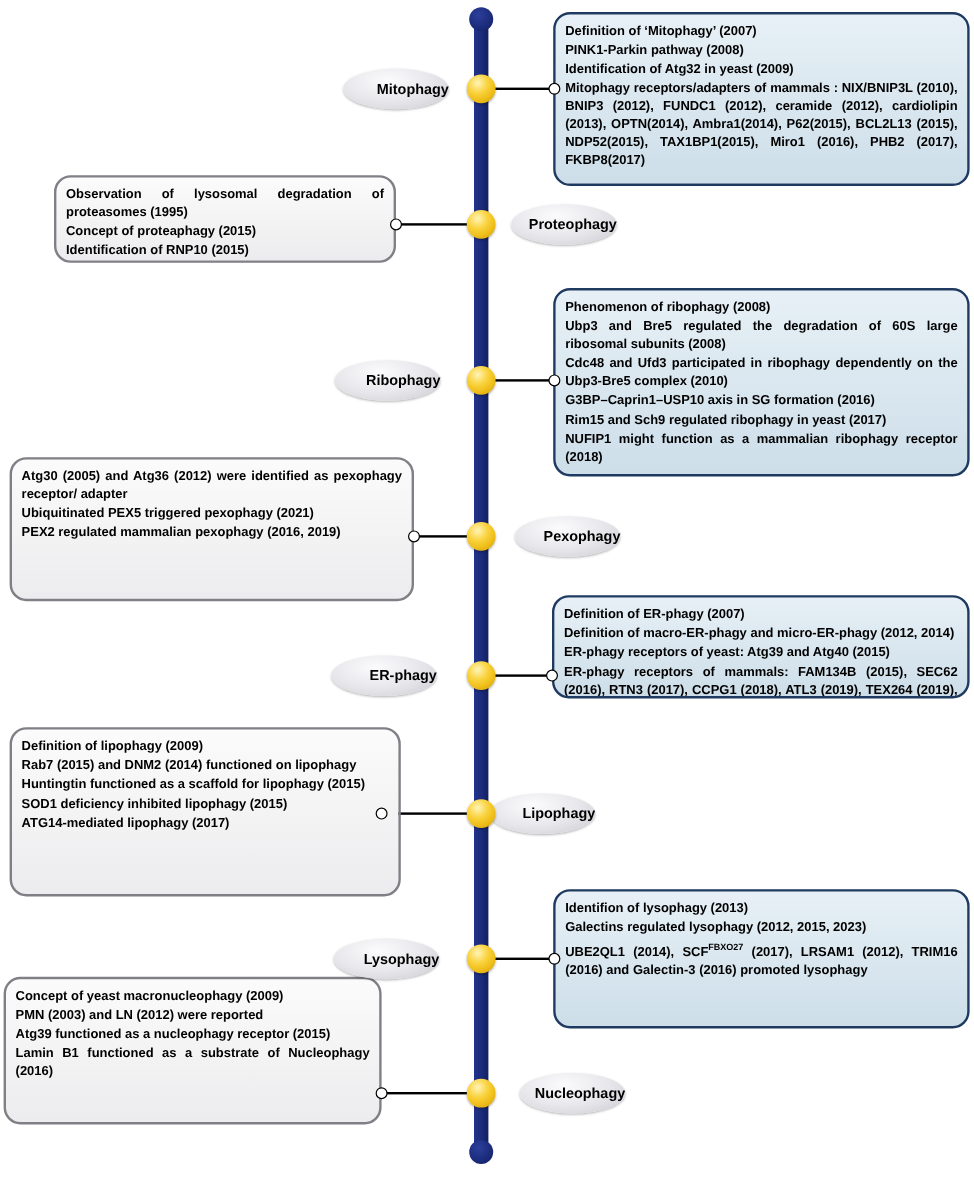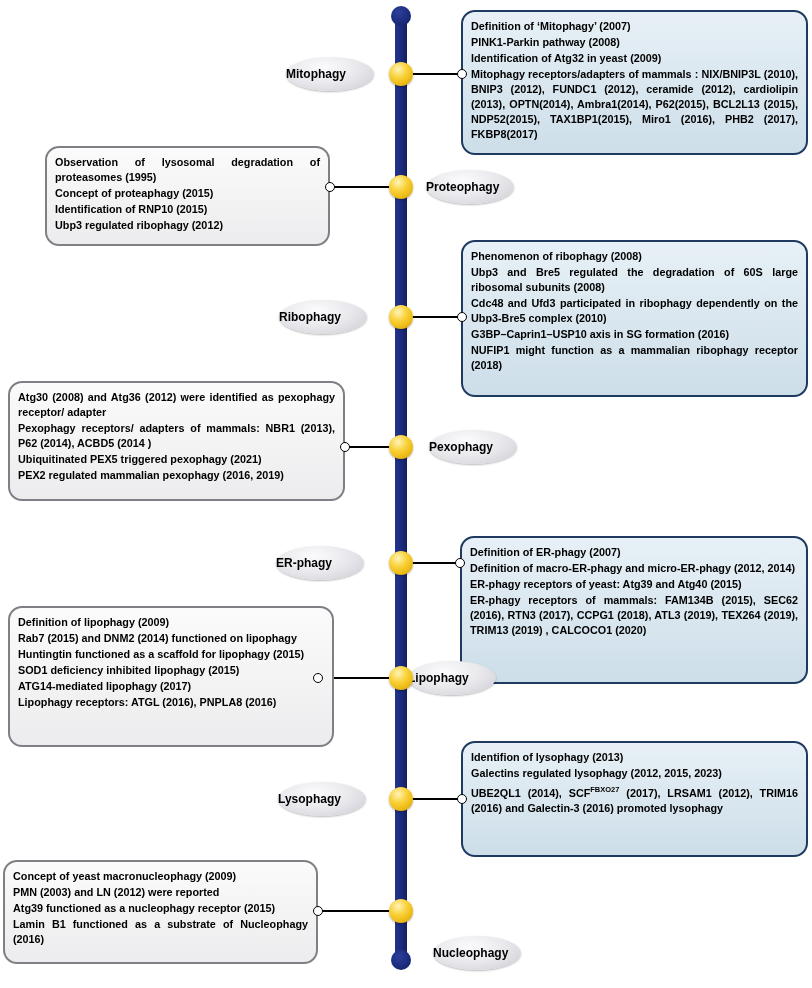--- a/index.html
+++ b/index.html
@@ -29,21 +29,21 @@
 
   .end-dot {
     position:absolute; width:10px; height:10px; border-radius:50%;
     background:#ffffff; border:1.5px solid #000; z-index:4;
   }
 
   .oval {
     position:absolute; width:88px; height:34px; border-radius:50%;
     background:radial-gradient(ellipse at 42% 30%, #fbfbfd 0%, #e8e8ec 50%, #c9c9d1 100%);
     box-shadow:0 1px 2px rgba(0,0,0,.28);
-    display:flex; align-items:center; justify-content:flex-start;
+    display:flex; align-items:center; justify-content:flex-end;
     font-size:12px; font-weight:700; color:#000;
     z-index:4;
   }
 
   .box {
     position:absolute; border-radius:14px; padding:7px 8px; overflow:hidden; z-index:2;
   }
   .box.gray {
     background:linear-gradient(180deg,#fbfbfb 0%, #ececee 100%);
     border:2.5px solid #7f7f86;
@@ -78,88 +78,87 @@
     </div>
     <div class="end-dot" style="left:457px;top:69px"></div>
     <div class="oval" style="left:286px;top:57px">
       <span>Mitophagy</span>
     </div>
     <div class="node" style="left:389px;top:62px"></div>
   </section>
 
   <section class="branch">
     <div class="connector" style="left:330px;top:186px;width:71px"></div>
-    <div class="box gray" style="left:45px;top:146px;width:285px;height:100px">
+    <div class="box gray" style="left:45px;top:146px;width:285px;height:73px">
       <p class="entry">Observation of lysosomal degradation of proteasomes (1995)</p>
       <p class="entry">Concept of proteaphagy (2015)</p>
       <p class="entry">Identification of RNP10 (2015)</p>
       <p class="entry">Ubp3 regulated ribophagy (2012)</p>
     </div>
     <div class="end-dot" style="left:325px;top:182px"></div>
     <div class="oval" style="left:426px;top:170px">
       <span>Proteophagy</span>
     </div>
     <div class="node" style="left:389px;top:175px"></div>
   </section>
 
   <section class="branch">
     <div class="connector" style="left:401px;top:316px;width:61px"></div>
     <div class="box blue" style="left:461px;top:240px;width:347px;height:157px">
       <p class="entry">Phenomenon of ribophagy (2008)</p>
       <p class="entry">Ubp3 and Bre5 regulated the degradation of 60S large ribosomal subunits (2008)</p>
       <p class="entry">Cdc48 and Ufd3 participated in ribophagy dependently on the Ubp3-Bre5 complex (2010)</p>
       <p class="entry">G3BP–Caprin1–USP10 axis in SG formation (2016)</p>
+      <p class="entry">Rim15 and Sch9 regulated ribophagy in yeast (2017)</p>
       <p class="entry">NUFIP1 might function as a mammalian ribophagy receptor (2018)</p>
     </div>
     <div class="end-dot" style="left:457px;top:312px"></div>
     <div class="oval" style="left:279px;top:300px">
       <span>Ribophagy</span>
     </div>
     <div class="node" style="left:389px;top:305px"></div>
   </section>
 
   <section class="branch">
     <div class="connector" style="left:345px;top:446px;width:56px"></div>
     <div class="box gray" style="left:8px;top:381px;width:337px;height:120px">
-      <p class="entry">Atg30 (2008) and Atg36 (2012) were identified as pexophagy receptor/ adapter</p>
-      <p class="entry">Pexophagy receptors/ adapters of mammals: NBR1 (2013), P62 (2014), ACBD5 (2014 )</p>
+      <p class="entry">Atg30 (2005) and Atg36 (2012) were identified as pexophagy receptor/ adapter</p>
       <p class="entry">Ubiquitinated PEX5 triggered pexophagy (2021)</p>
       <p class="entry">PEX2 regulated mammalian pexophagy (2016, 2019)</p>
     </div>
     <div class="end-dot" style="left:340px;top:442px"></div>
     <div class="oval" style="left:429px;top:430px">
       <span>Pexophagy</span>
     </div>
     <div class="node" style="left:389px;top:435px"></div>
   </section>
 
   <section class="branch">
     <div class="connector" style="left:401px;top:562px;width:59px"></div>
-    <div class="box blue" style="left:460px;top:536px;width:348px;height:148px">
+    <div class="box blue" style="left:460px;top:496px;width:348px;height:86px">
       <p class="entry">Definition of ER-phagy (2007)</p>
       <p class="entry">Definition of macro-ER-phagy and micro-ER-phagy (2012, 2014)</p>
       <p class="entry">ER-phagy receptors of yeast: Atg39 and Atg40 (2015)</p>
       <p class="entry">ER-phagy receptors of mammals: FAM134B (2015), SEC62 (2016), RTN3 (2017), CCPG1 (2018), ATL3 (2019), TEX264 (2019), TRIM13 (2019) , CALCOCO1 (2020)</p>
     </div>
     <div class="end-dot" style="left:455px;top:558px"></div>
     <div class="oval" style="left:276px;top:546px">
       <span>ER-phagy</span>
     </div>
     <div class="node" style="left:389px;top:551px"></div>
   </section>
 
   <section class="branch">
     <div class="connector" style="left:318px;top:677px;width:83px"></div>
     <div class="box gray" style="left:8px;top:606px;width:326px;height:141px">
       <p class="entry">Definition of lipophagy (2009)</p>
       <p class="entry">Rab7 (2015) and DNM2 (2014) functioned on lipophagy</p>
       <p class="entry">Huntingtin functioned as a scaffold for lipophagy (2015)</p>
       <p class="entry">SOD1 deficiency inhibited lipophagy (2015)</p>
       <p class="entry">ATG14-mediated lipophagy (2017)</p>
-      <p class="entry">Lipophagy receptors: ATGL (2016), PNPLA8 (2016)</p>
     </div>
     <div class="end-dot" style="left:313px;top:673px"></div>
     <div class="oval" style="left:408px;top:661px">
       <span>Lipophagy</span>
     </div>
     <div class="node" style="left:389px;top:666px"></div>
   </section>
 
   <section class="branch">
     <div class="connector" style="left:401px;top:798px;width:61px"></div>
@@ -170,26 +169,26 @@
     </div>
     <div class="end-dot" style="left:457px;top:794px"></div>
     <div class="oval" style="left:278px;top:782px">
       <span>Lysophagy</span>
     </div>
     <div class="node" style="left:389px;top:787px"></div>
   </section>
 
   <section class="branch">
     <div class="connector" style="left:318px;top:910px;width:83px"></div>
-    <div class="box gray" style="left:3px;top:860px;width:315px;height:104px">
+    <div class="box gray" style="left:3px;top:814px;width:315px;height:123px">
       <p class="entry">Concept of yeast macronucleophagy (2009)</p>
       <p class="entry">PMN (2003) and LN (2012) were reported</p>
       <p class="entry">Atg39 functioned as a nucleophagy receptor (2015)</p>
       <p class="entry">Lamin B1 functioned as a substrate of Nucleophagy (2016)</p>
     </div>
     <div class="end-dot" style="left:313px;top:906px"></div>
-    <div class="oval" style="left:433px;top:936px">
+    <div class="oval" style="left:433px;top:894px">
       <span>Nucleophagy</span>
     </div>
     <div class="node" style="left:389px;top:899px"></div>
   </section>
 
 </div>
 
 </body></html>

